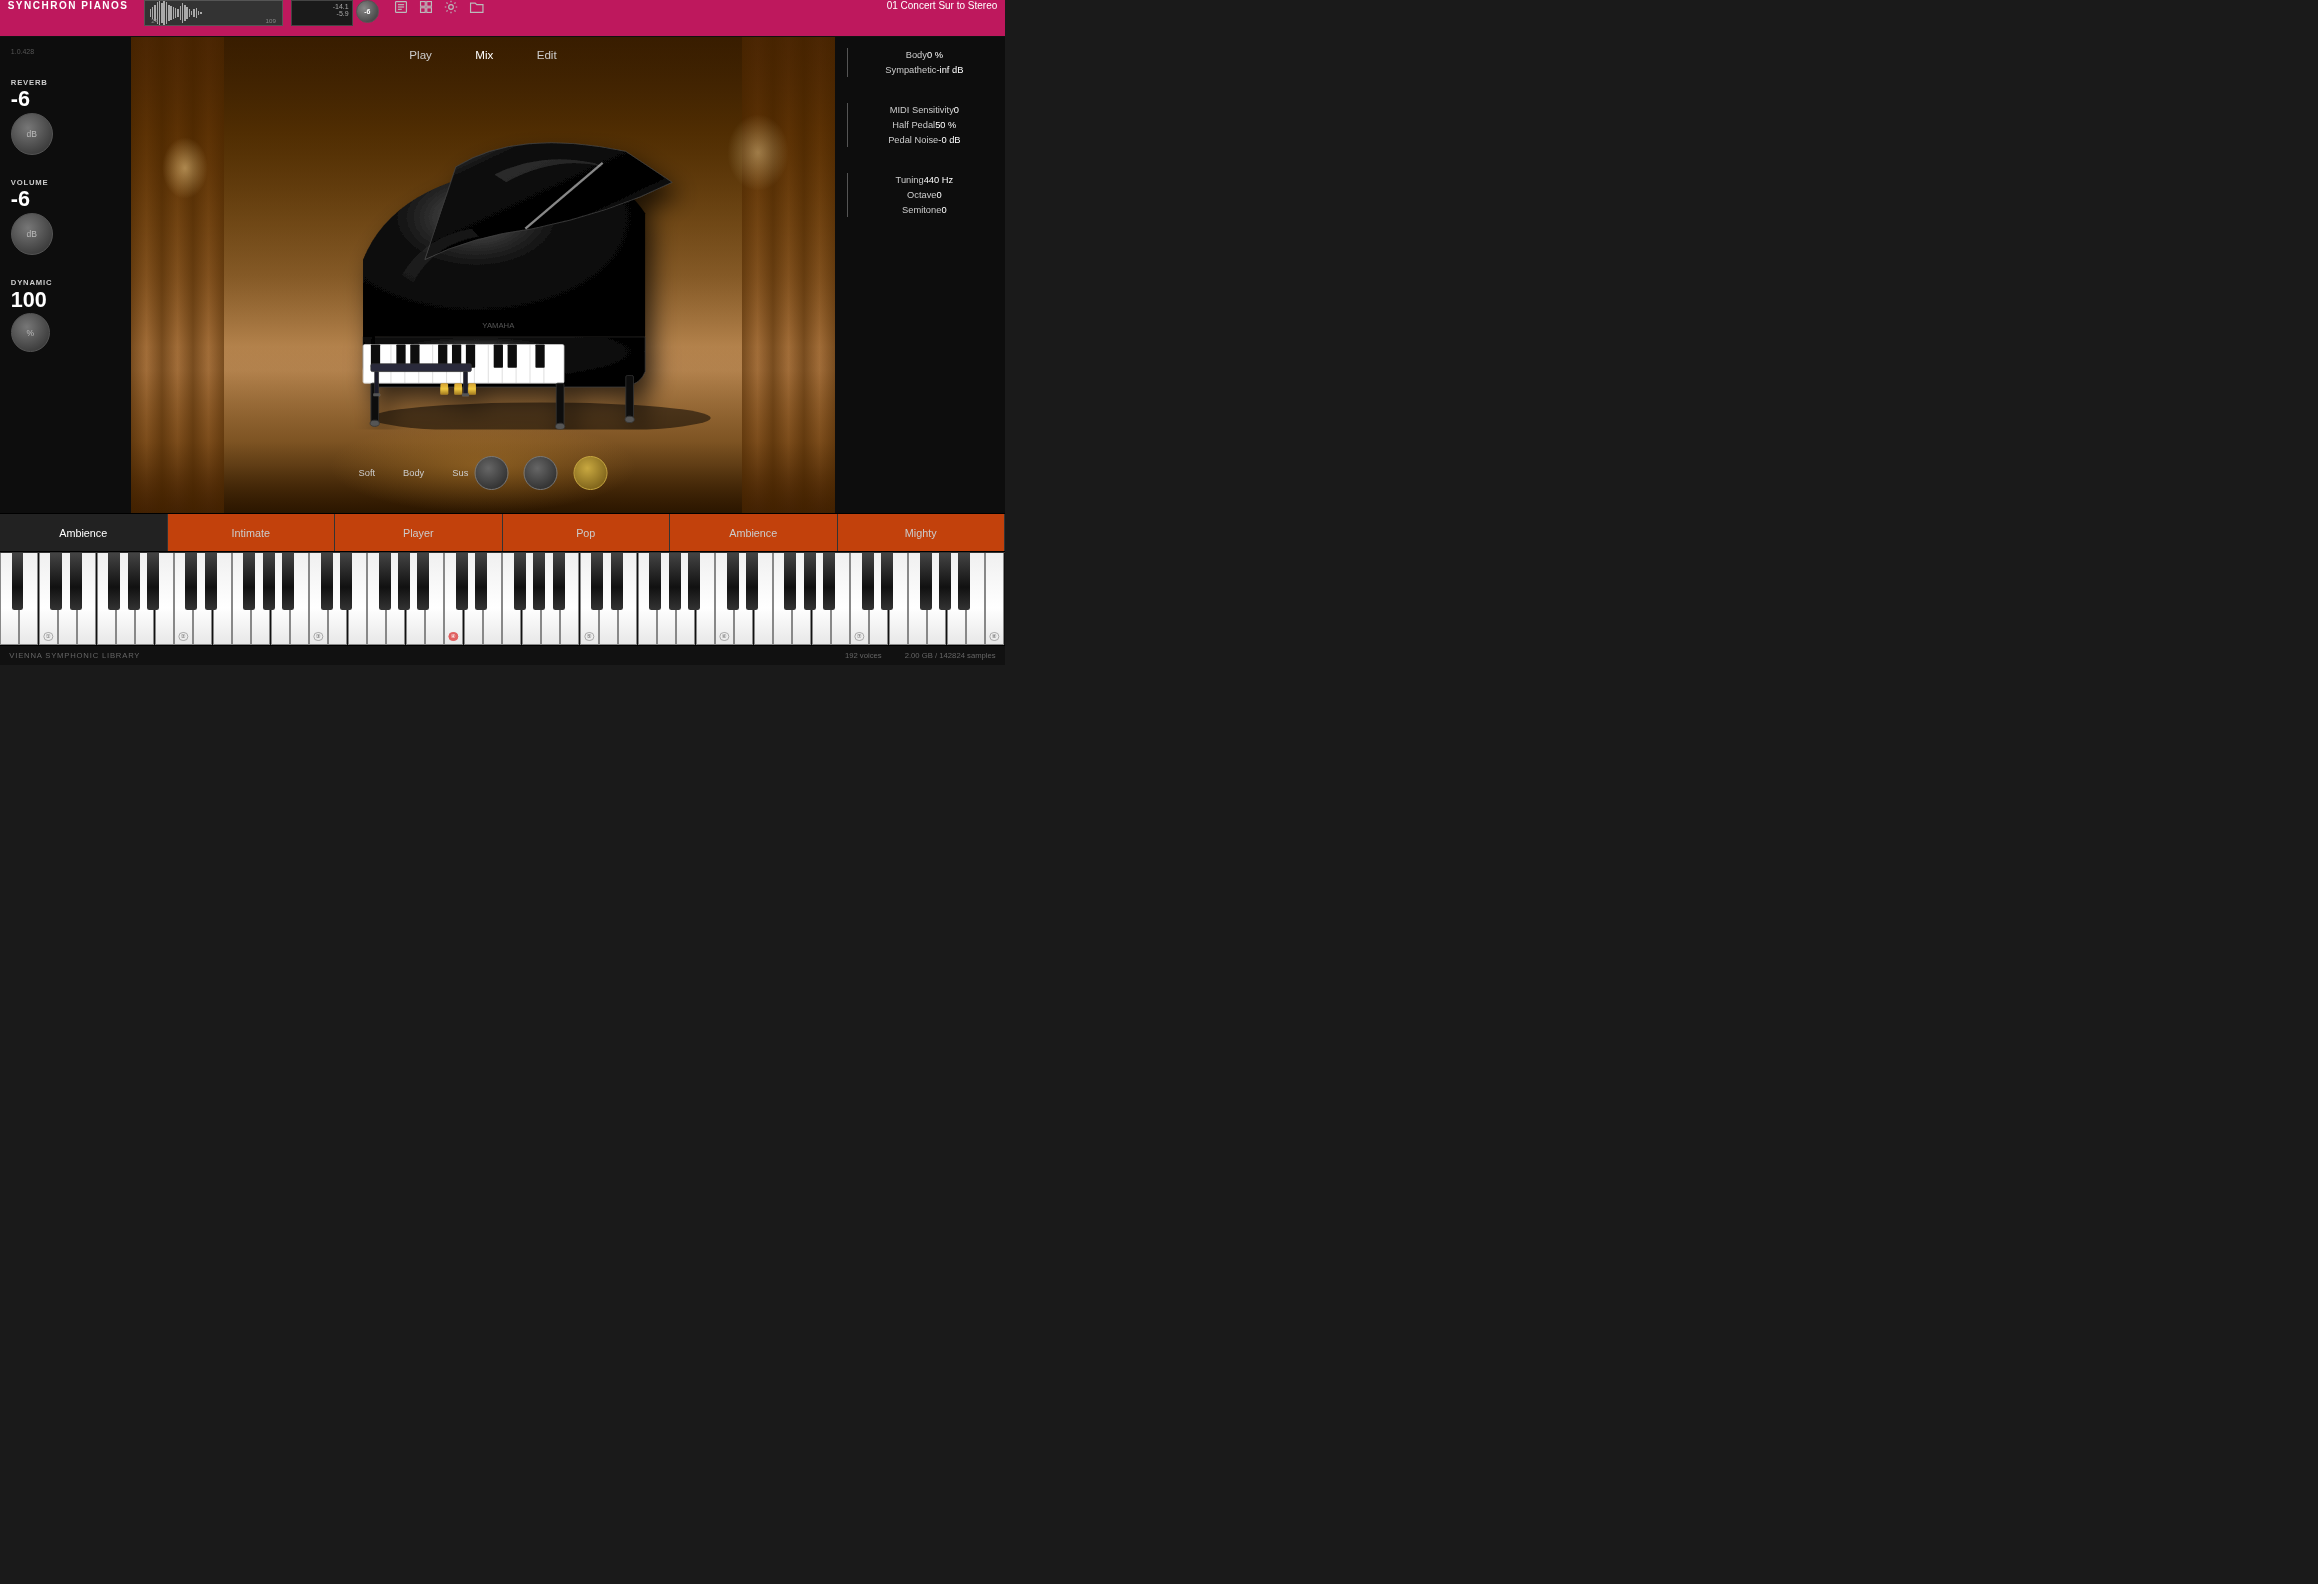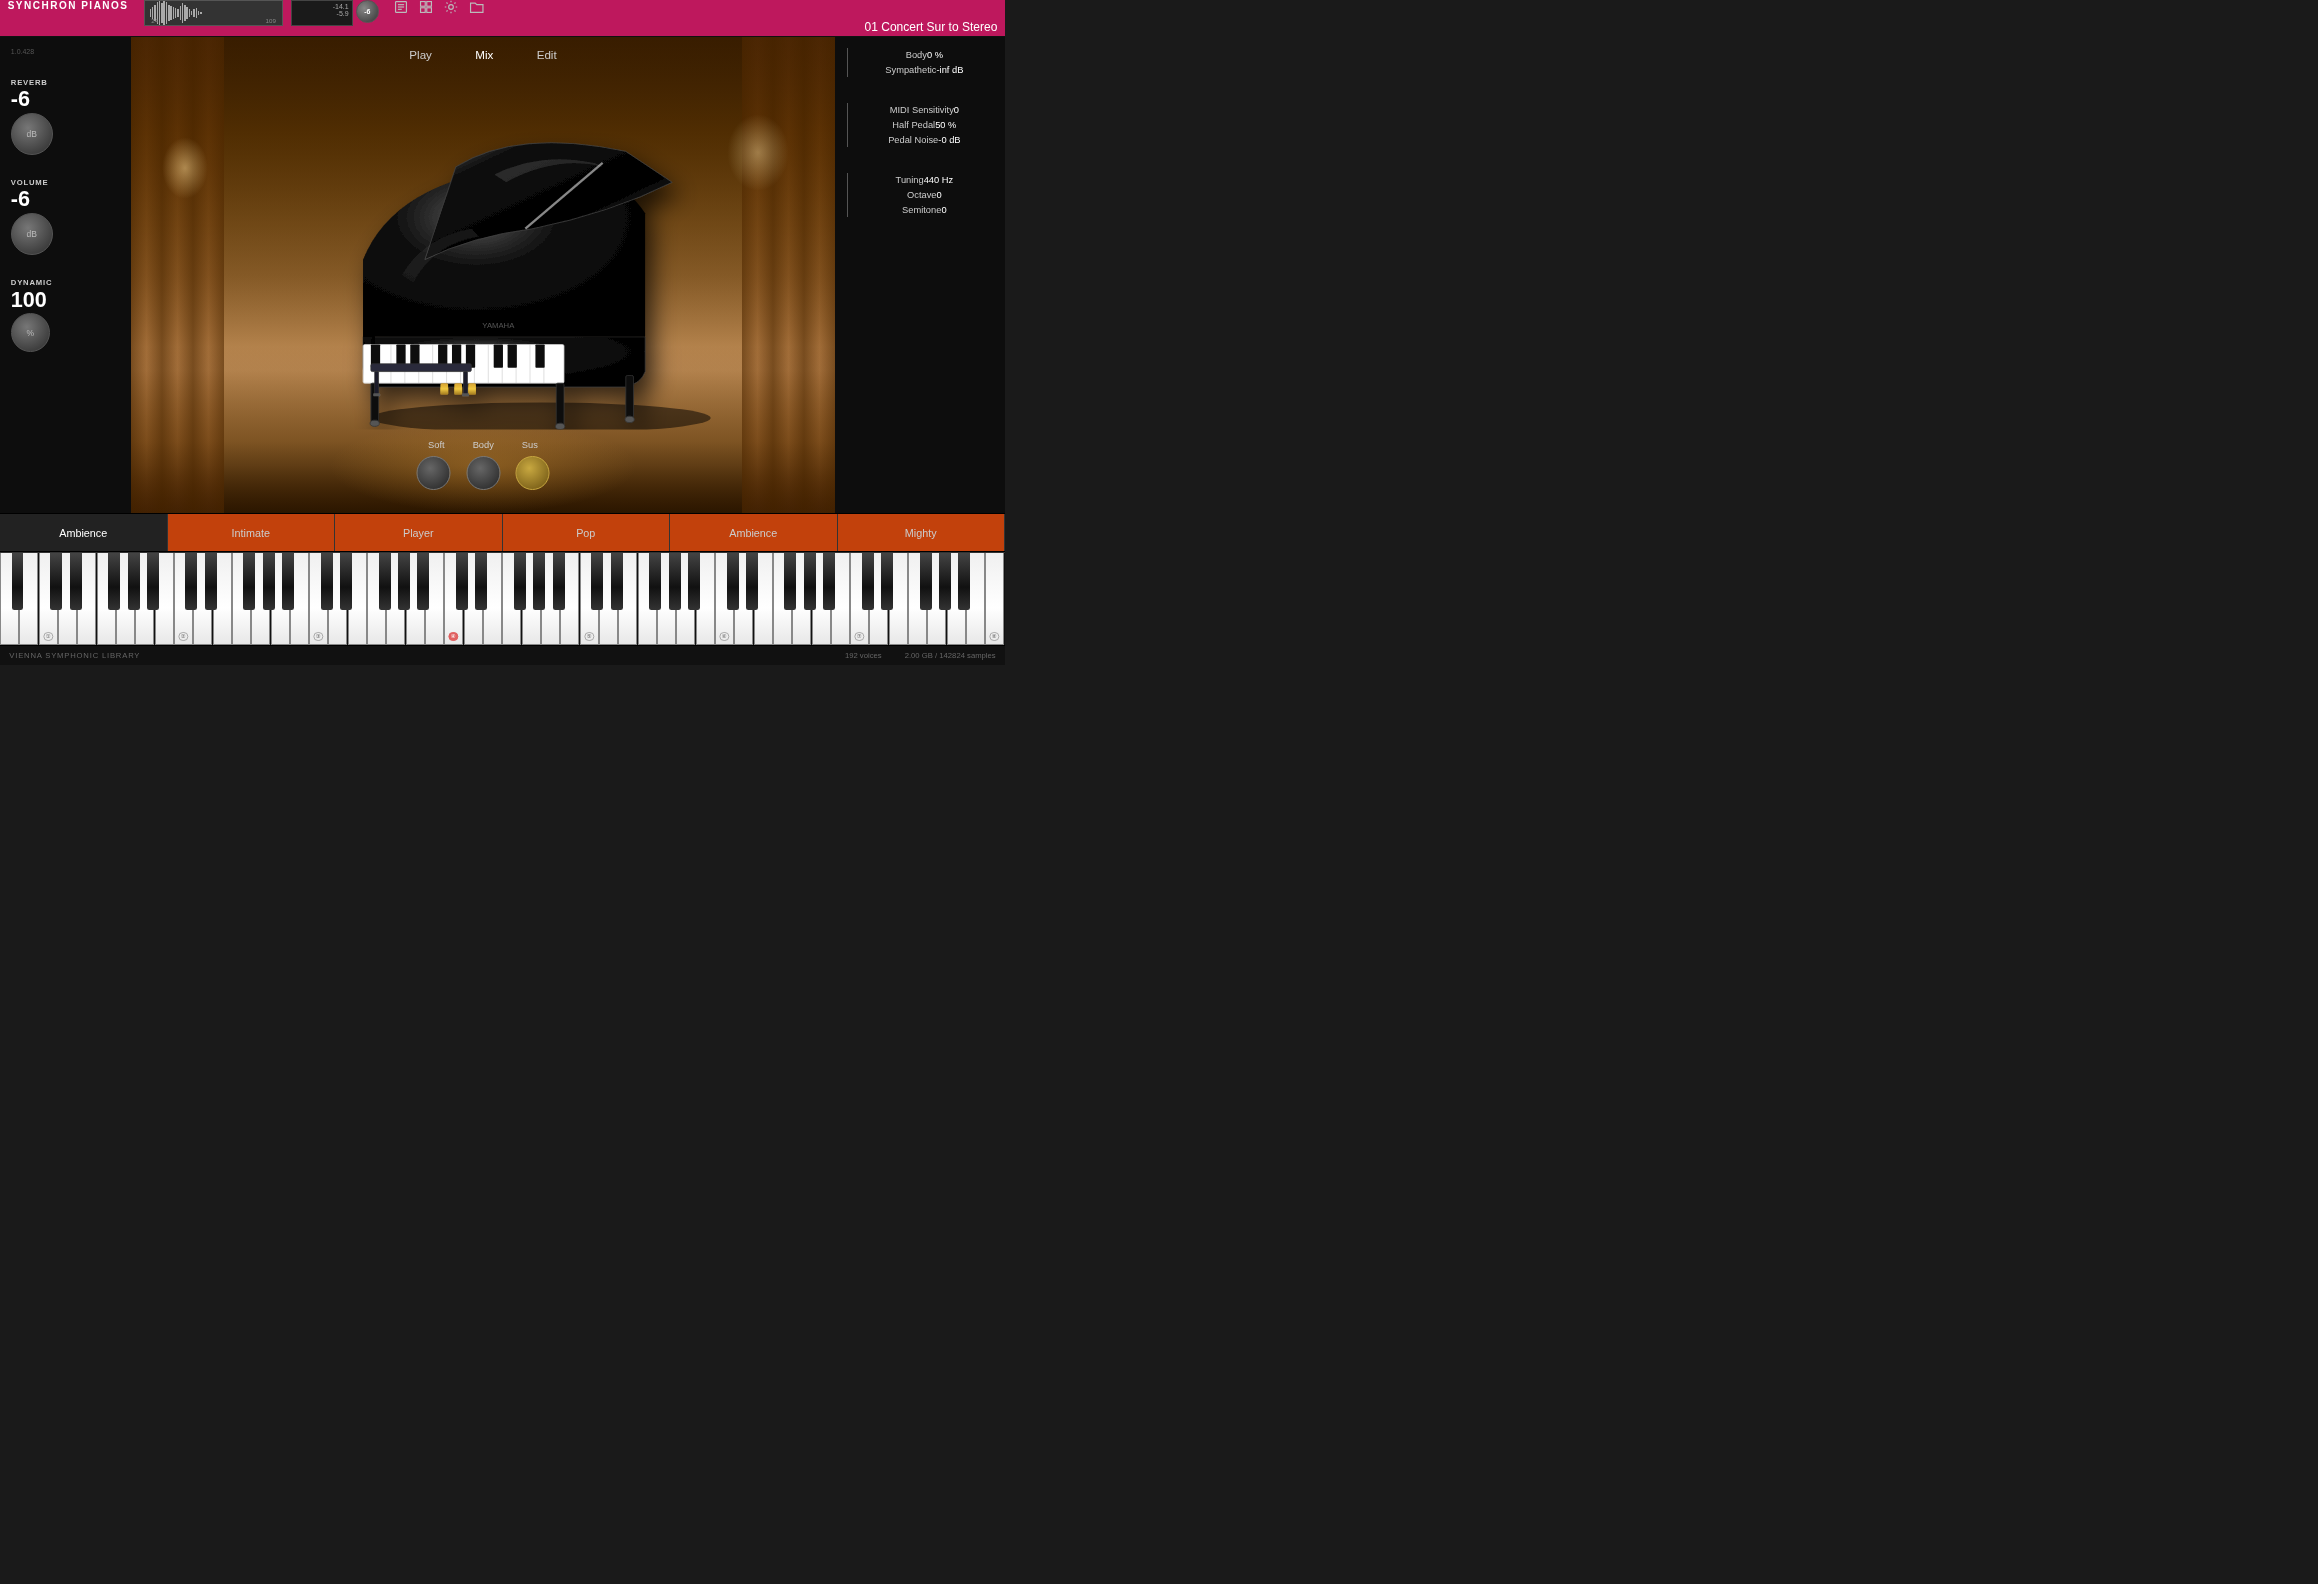--- a/index.html
+++ b/index.html
@@ -87,24 +87,23 @@
       gap: 10.8px;
       margin-right: 15.5px;
     }
     .top-icon {
       color: #bbb;
       font-size: 12.4px;
       cursor: pointer;
     }
     .preset-name {
       margin-left: auto;
-      font-size: 12px;
+      font-size: 10px;
       color: #fff;
       font-weight: normal;
-      margin-top: 20px;
     }
 
     
     .left-panel {
       width: 131px;
       background: rgba(0,0,0,0.5);
       padding: 10.8px 10.8px;
       display: flex;
       flex-direction: column;
       gap: 23px;
@@ -236,21 +235,21 @@
       color: #fff;
     }
 
     
     .pedal-controls {
       position: absolute;
       bottom: 23px;
       left: 50%;
       transform: translateX(-50%);
       display: flex;
-      flex-direction: column;
+      flex-direction: row;
       align-items: center;
       gap: 6.2px;
       z-index: 10;
     }
     .pedal-labels {
       display: flex;
       gap: 28px;
     }
     .pedal-label {
       font-size: 9.3px;

